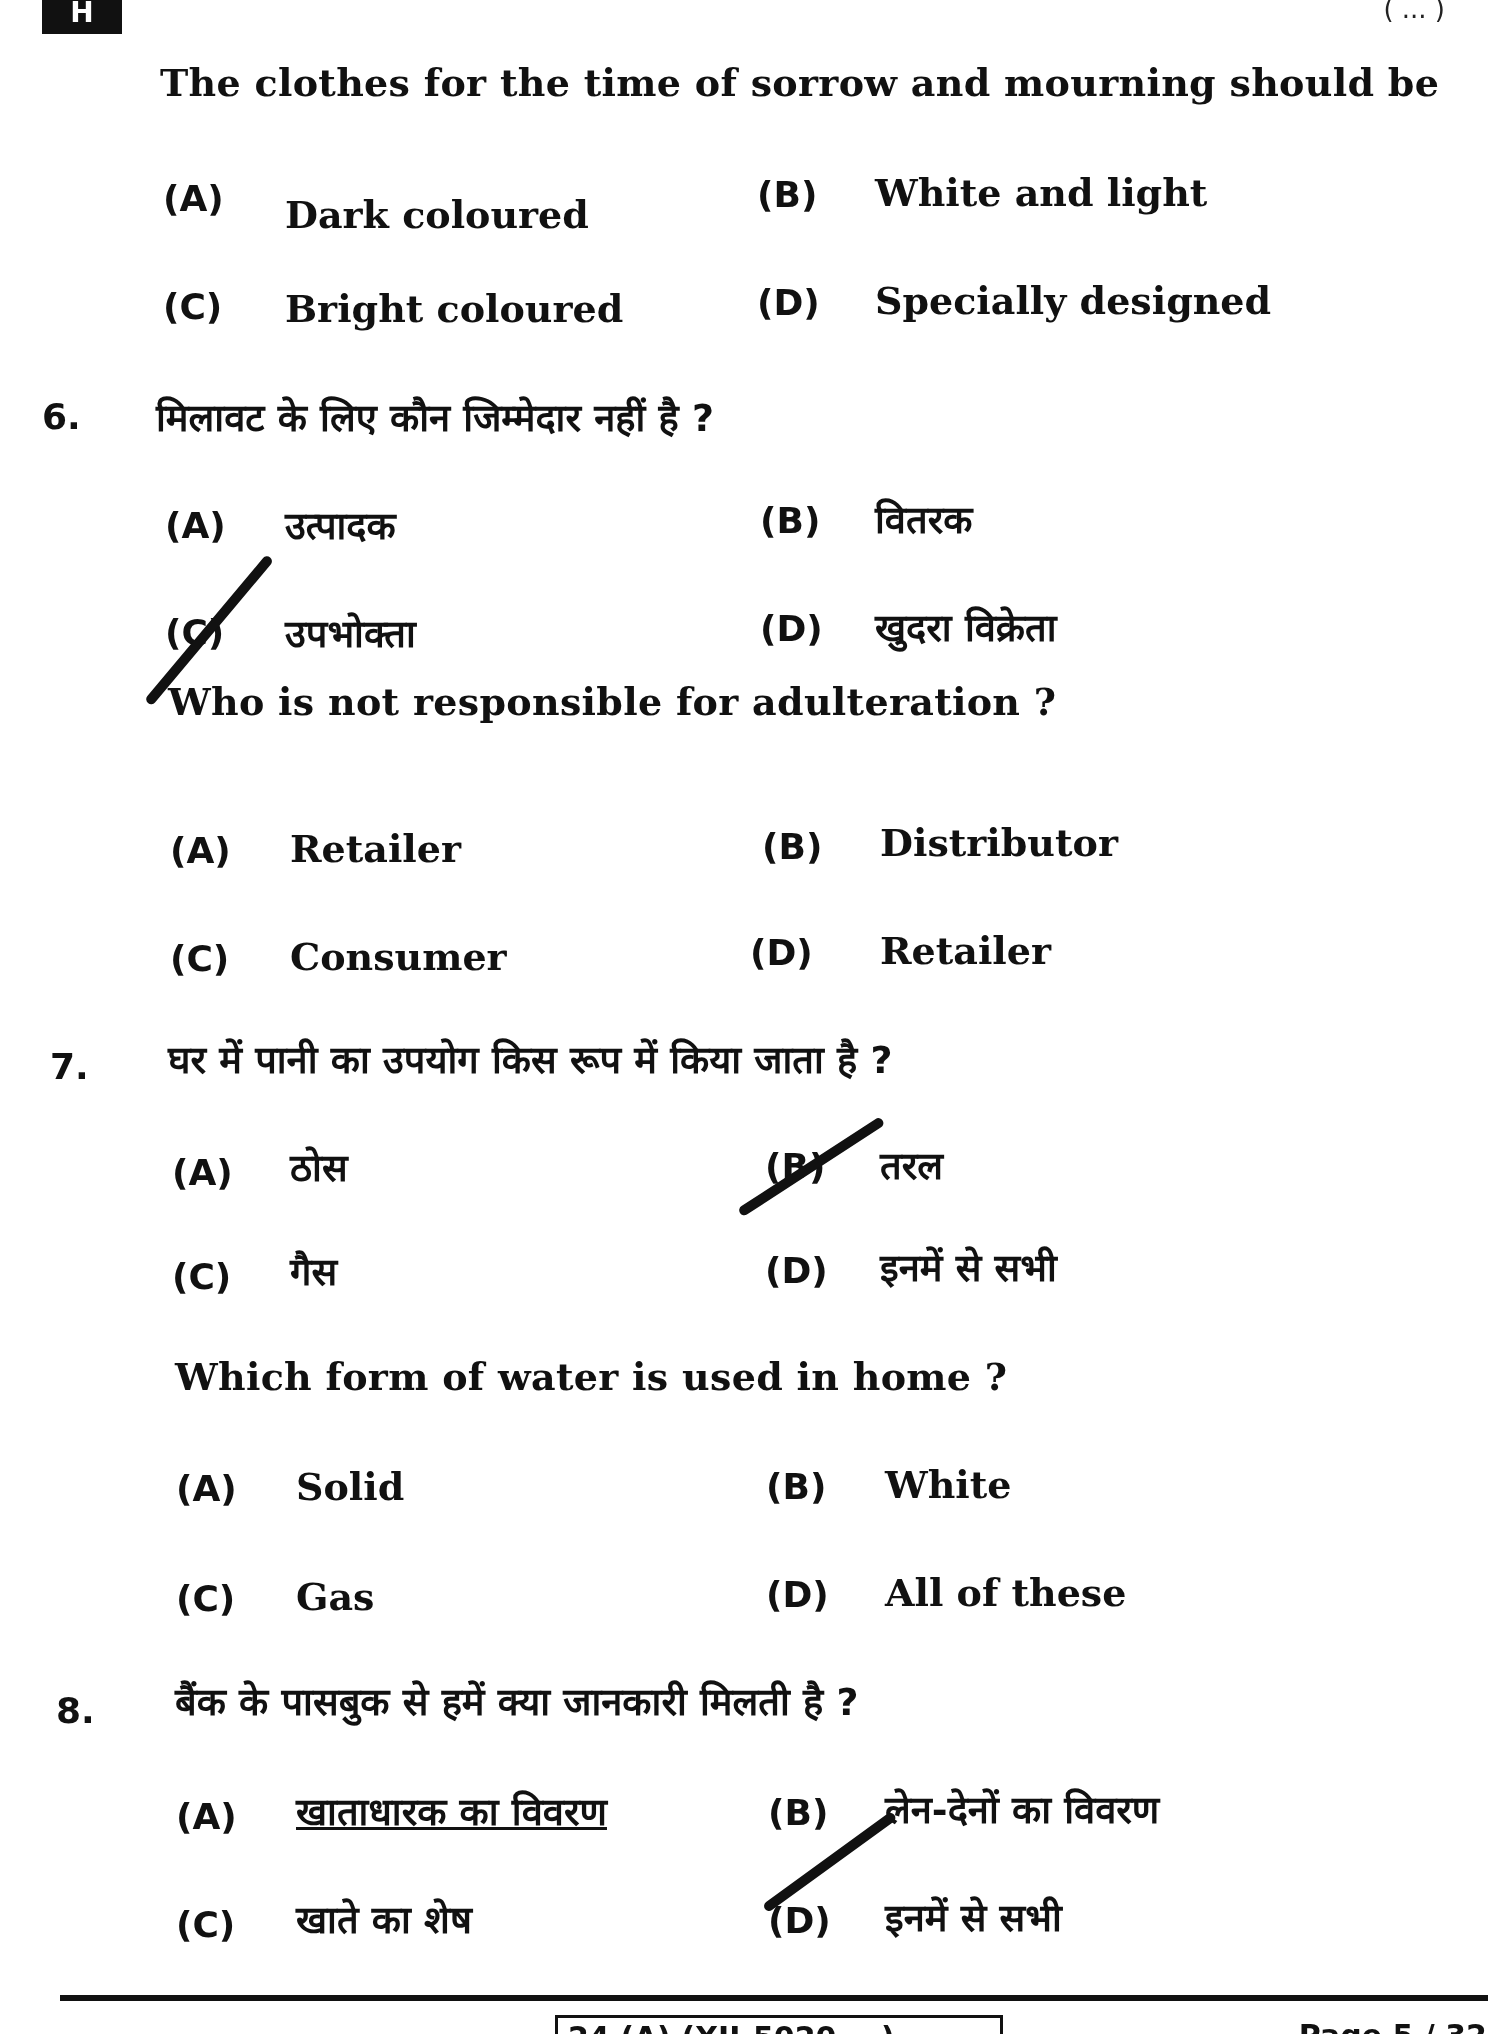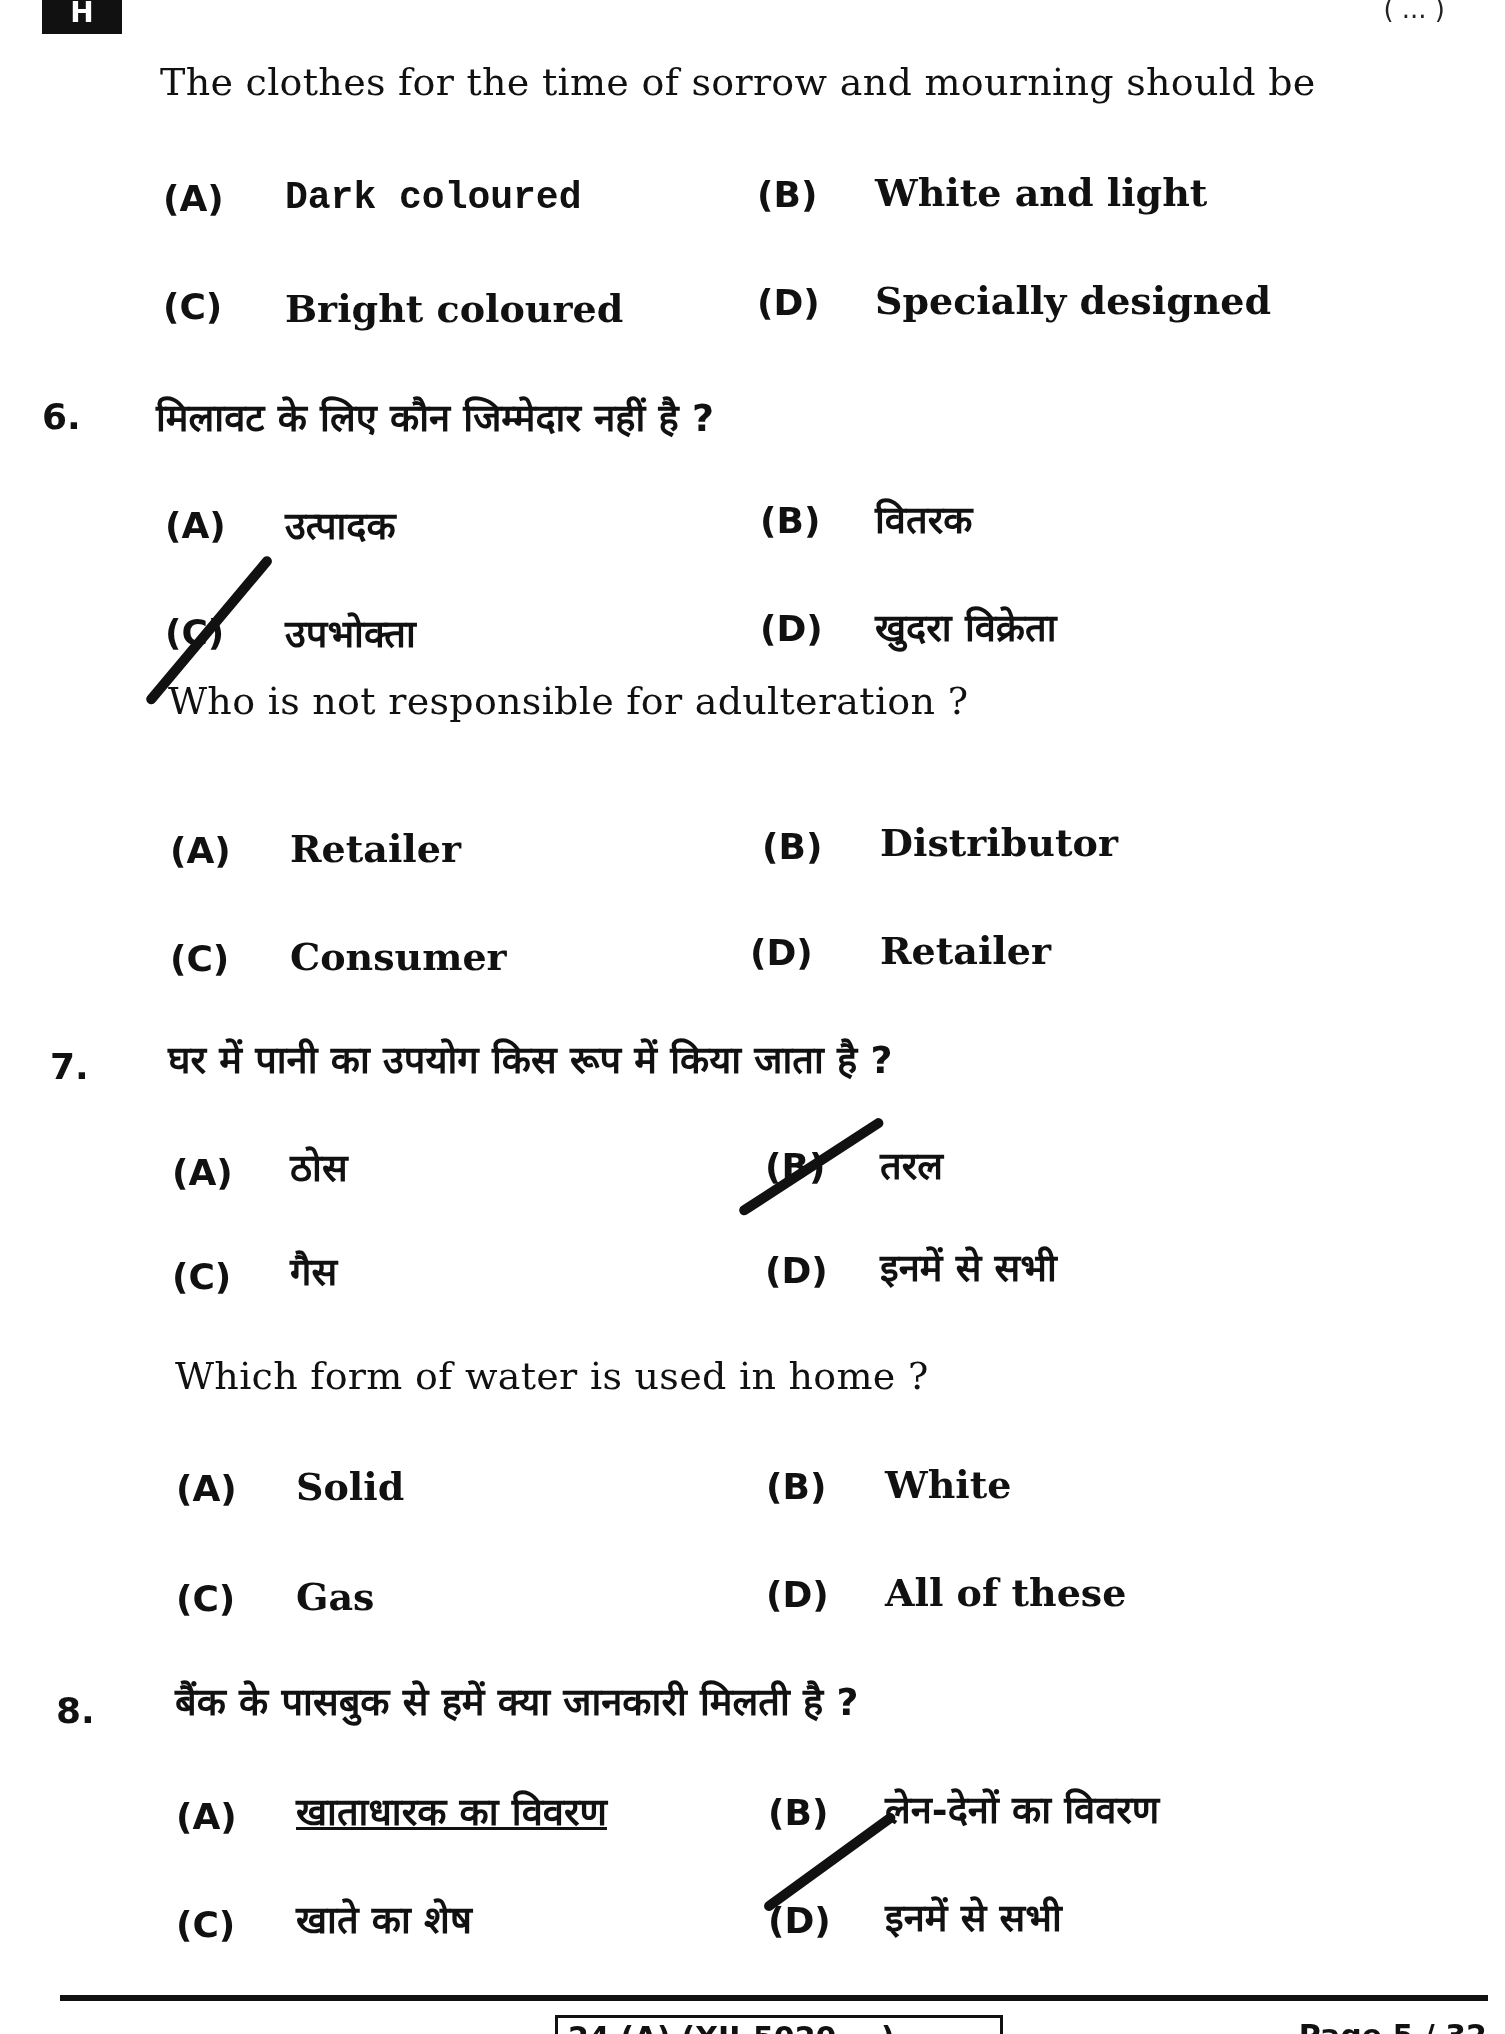--- a/index.html
+++ b/index.html
@@ -8,21 +8,21 @@
     font-family: "DejaVu Serif", "Liberation Serif", serif; color:#111;
   }
   .abs { position:absolute; white-space:nowrap; }
   .corner-tag {
     left:42px; top:0; width:80px; height:34px; background:#111; color:#fff;
     font-family:"DejaVu Sans", sans-serif; font-weight:bold; font-size:28px; text-align:center; line-height:26px;
   }
   .code-top {
     right:60px; top:-6px; font-size:26px; font-family:"DejaVu Sans", sans-serif; color:#222;
   }
-  .q-en { font-size:38px; font-weight:normal; font-family:"DejaVu Serif", serif; letter-spacing:0.3px; }
+  .q-en { font-size:38px; font-weight:bold; font-family:"DejaVu Serif", serif; letter-spacing:0.3px; }
   .q-hi { font-size:38px; font-weight:bold; font-family:"DejaVu Sans", sans-serif; }
   .qnum { font-size:36px; font-weight:bold; font-family:"DejaVu Sans", sans-serif; }
   .opt-label { font-size:36px; font-weight:bold; font-family:"DejaVu Sans", sans-serif; }
   .opt-text-en { font-size:38px; font-weight:bold; font-family:"DejaVu Serif", serif; }
   .opt-text-hi { font-size:38px; font-weight:bold; font-family:"DejaVu Sans", sans-serif; }
   .tick {
     position:absolute; height:10px; background:#111; border-radius:5px; transform-origin:left center;
   }
   .rule { left:60px; top:1995px; width:1428px; height:6px; background:#111; }
   .footer-box {
@@ -34,21 +34,21 @@
   }
 </style>
 </head>
 <body>
 
 <div class="abs corner-tag">H</div>
 <div class="abs code-top">( ... )</div>
 
 <div class="abs q-en" style="left:160px; top:60px;">The clothes for the time of sorrow and mourning should be</div>
 <div class="abs opt-label" style="left:163px; top:178px;">(A)</div>
-<div class="abs opt-text-en" style="left:285px; top:176px;font-family:Liberation Mono, monospace;">Dark coloured</div>
+<div class="abs opt-text-en" style="left:285px; top:192px;">Dark coloured</div>
 <div class="abs opt-label" style="left:757px; top:174px;">(B)</div>
 <div class="abs opt-text-en" style="left:875px; top:170px;">White and light</div>
 <div class="abs opt-label" style="left:163px; top:286px;">(C)</div>
 <div class="abs opt-text-en" style="left:285px; top:286px;">Bright coloured</div>
 <div class="abs opt-label" style="left:757px; top:282px;">(D)</div>
 <div class="abs opt-text-en" style="left:875px; top:278px;">Specially designed</div>
 
 <div class="abs qnum" style="left:42px; top:396px;">6.</div>
 <div class="abs q-hi" style="left:156px; top:390px;">मिलावट के लिए कौन जिम्मेदार नहीं है ?</div>
 <div class="abs opt-label" style="left:165px; top:505px;">(A)</div>

